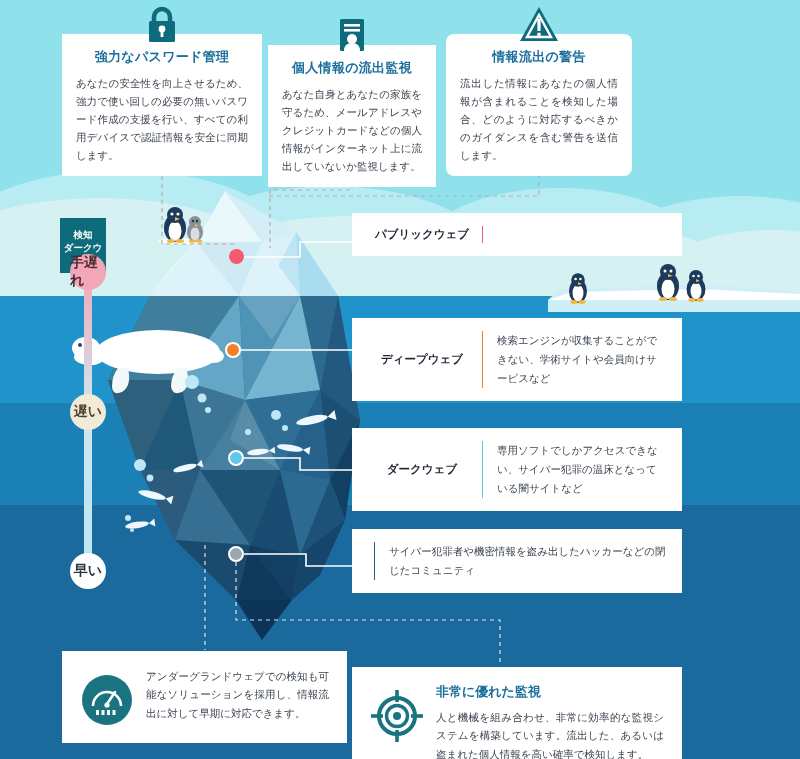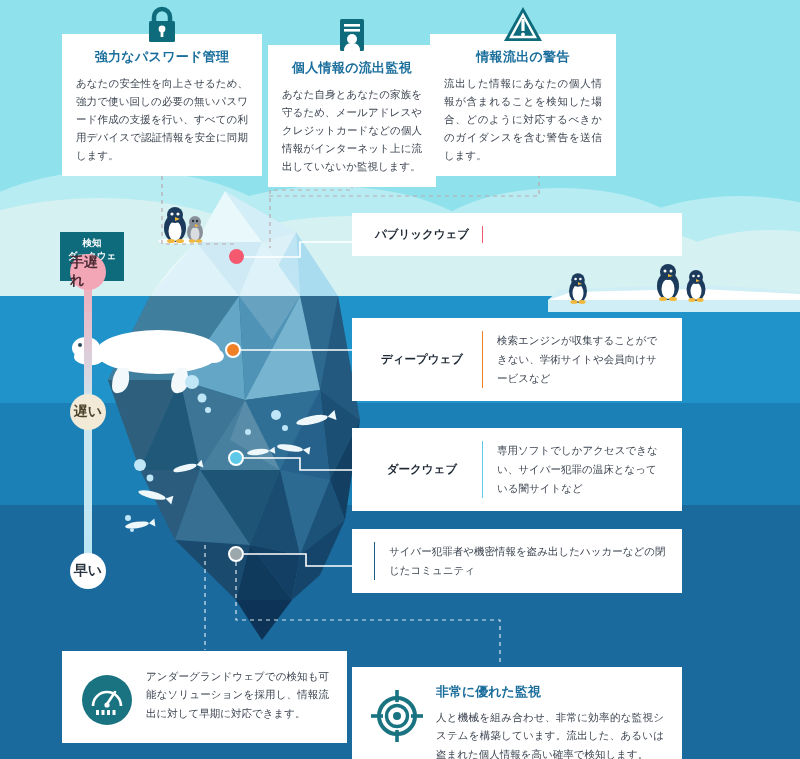--- a/index.html
+++ b/index.html
@@ -40,21 +40,21 @@
   .top-card .card-icon {
     position: absolute;
     top: -30px; left: 50%;
     transform: translateX(-50%);
     width: 42px; height: 42px;
   }
 
   
   #card-password { left: 62px;  top: 34px;  width: 200px; }
   #card-monitor  { left: 268px; top: 45px;  width: 168px; }
-  #card-alert    { left: 430px; top: 34px;  width: 186px; }
+  #card-alert    { left: 446px; top: 34px;  width: 186px; border-radius: 8px; }
 
   
   .layer-card {
     position: absolute;
     background: #fff;
     display: flex;
     align-items: center;
     padding: 13px 16px;
   }
   .layer-name {
@@ -103,28 +103,28 @@
   }
   .bottom-body {
     font-size: 10.5px; color: #3c4450; line-height: 1.75; text-align: justify;
   }
   #card-early { left: 62px;  top: 651px; width: 285px; }
   #card-watch { left: 352px; top: 667px; width: 330px; }
 
   
   .tl-bubble {
     position: absolute;
-    left: 60px; top: 232px;
-    width: 64px;
+    left: 60px; top: 218px;
+    width: 46px;
     background: #0d6b7c;
     color: #fff;
     font-size: 9.5px;
     line-height: 1.35;
     text-align: center;
-    padding: 5px 3px 6px 3px;
+    padding: 11px 3px 6px 3px;
     font-weight: bold;
   }
   .tl-bubble::after {
     content: "";
     position: absolute;
     bottom: -7px; left: 50%;
     transform: translateX(-50%);
     border-left: 7px solid transparent;
     border-right: 7px solid transparent;
     border-top: 8px solid #0d6b7c;

